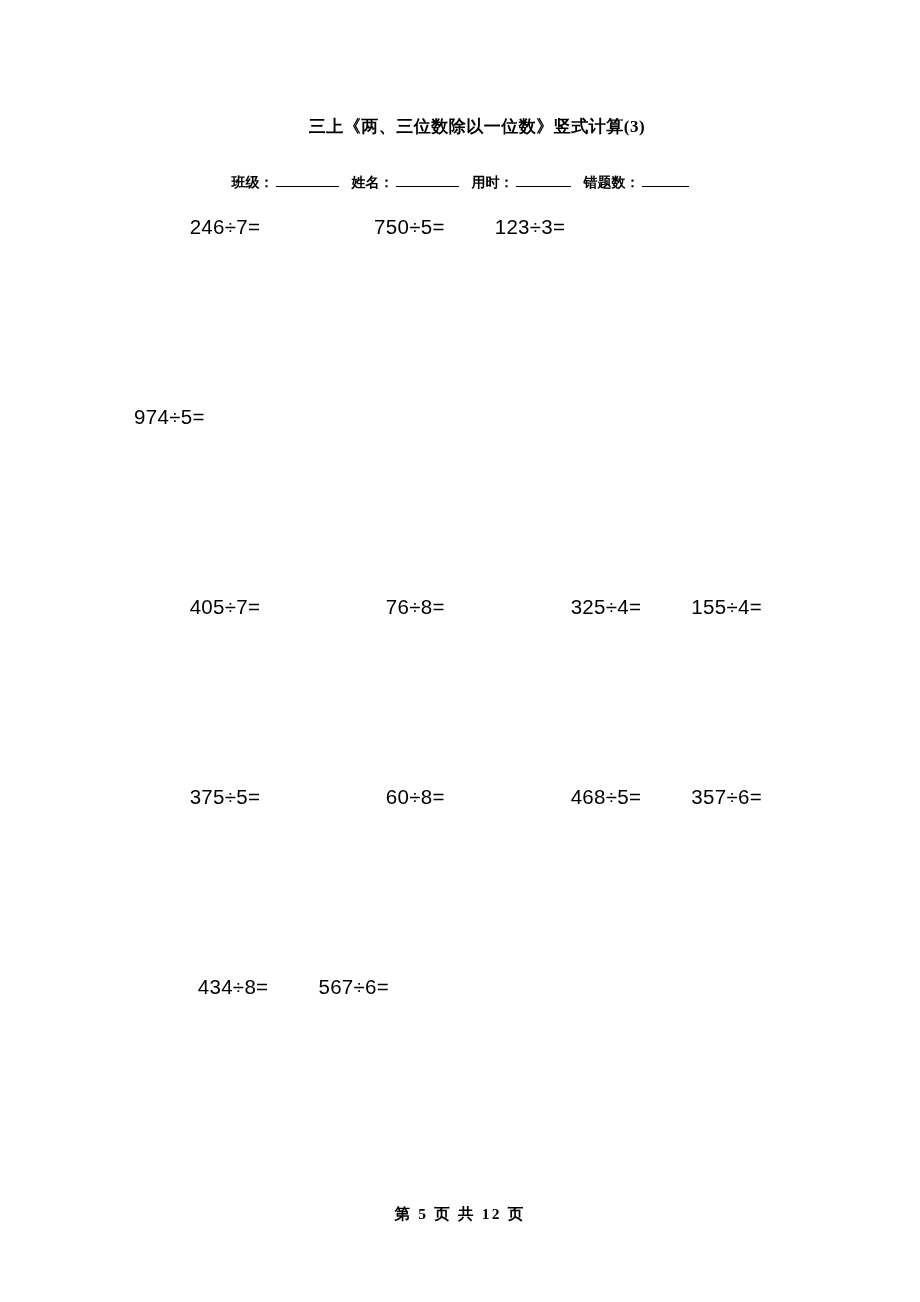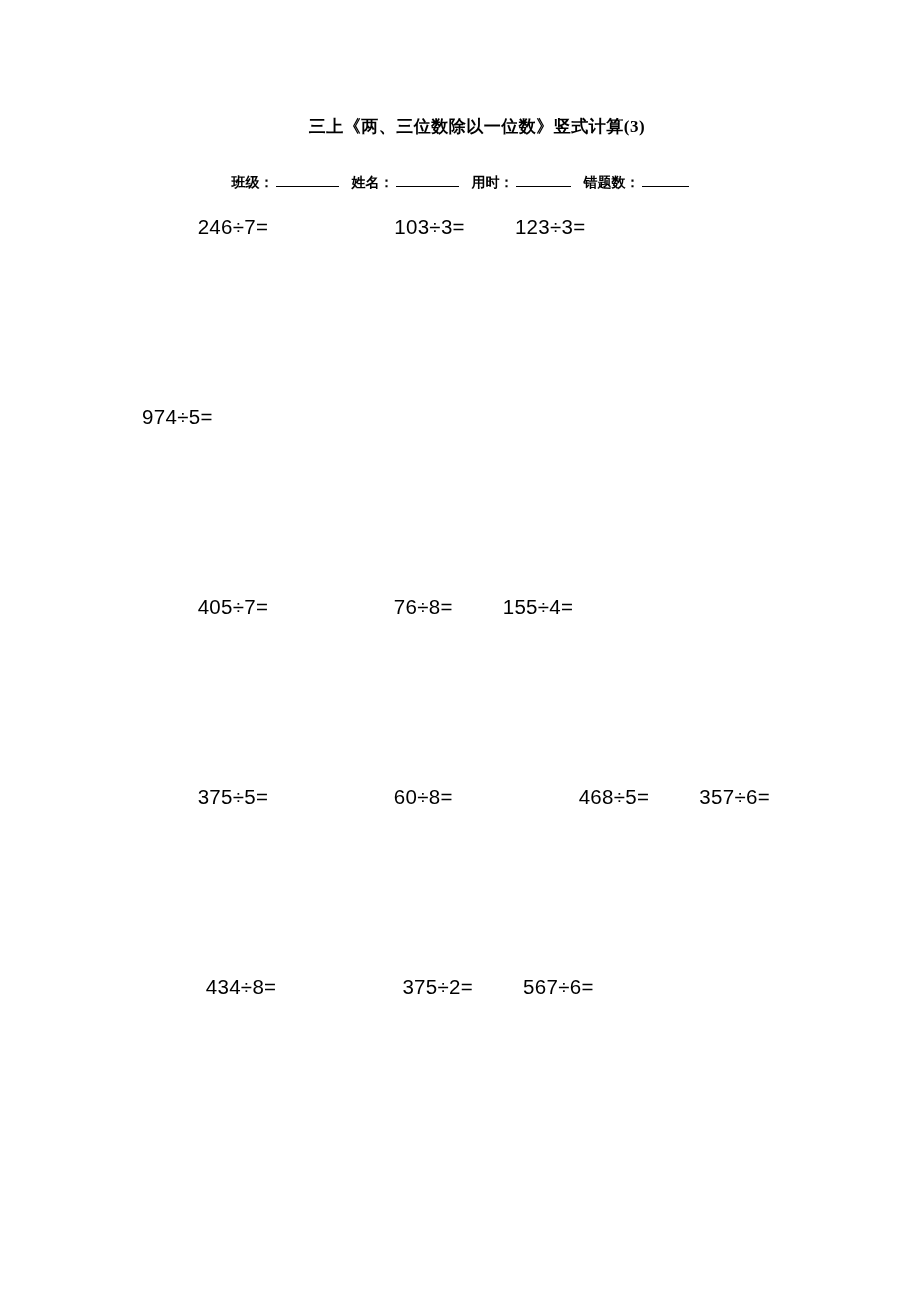--- a/index.html
+++ b/index.html
@@ -73,21 +73,21 @@
     margin-left: 2px;
   }
   .blank-w1 { width: 63px; }
   .blank-w2 { width: 63px; }
   .blank-w3 { width: 55px; }
   .blank-w4 { width: 47px; }
 
   
   .grid {
     position: absolute;
-    left: 96px;
+    left: 88px;
     top: 213px;
     width: 678px;
   }
   .grid-row {
     display: flex;
     width: 100%;
     height: 190px;
   }
   .cell {
     flex: 0 0 25%;
@@ -137,43 +137,44 @@
       <span class="info-label">用时：</span><span class="blank blank-w3"></span>
     </span><span class="info-field">
       <span class="info-label">错题数：</span><span class="blank blank-w4"></span>
     </span>
   </div>
 
   <div class="grid">
 
     <div class="grid-row">
       <div class="cell c1">246÷7=</div>
-      <div class="cell c3">103÷3=</div>
+      <div class="cell c2">750÷5=</div>
       <div class="cell c4">123÷3=</div>
     </div>
 
     <div class="grid-row">
       <div class="cell c4">974÷5=</div>
     </div>
 
     <div class="grid-row">
       <div class="cell c1">405÷7=</div>
       <div class="cell c2">76÷8=</div>
+      <div class="cell c3">325÷4=</div>
       <div class="cell c4">155÷4=</div>
     </div>
 
     <div class="grid-row">
       <div class="cell c1">375÷5=</div>
       <div class="cell c2">60÷8=</div>
       <div class="cell c3">468÷5=</div>
       <div class="cell c4">357÷6=</div>
     </div>
 
     <div class="grid-row">
       <div class="cell c2">434÷8=</div>
-      <div class="cell c3">375÷2=</div>
       <div class="cell c4">567÷6=</div>
     </div>
 
   </div>
 
+  <div class="footer">第 5 页 共 12 页</div>
 
 </div>
 
 </body></html>

